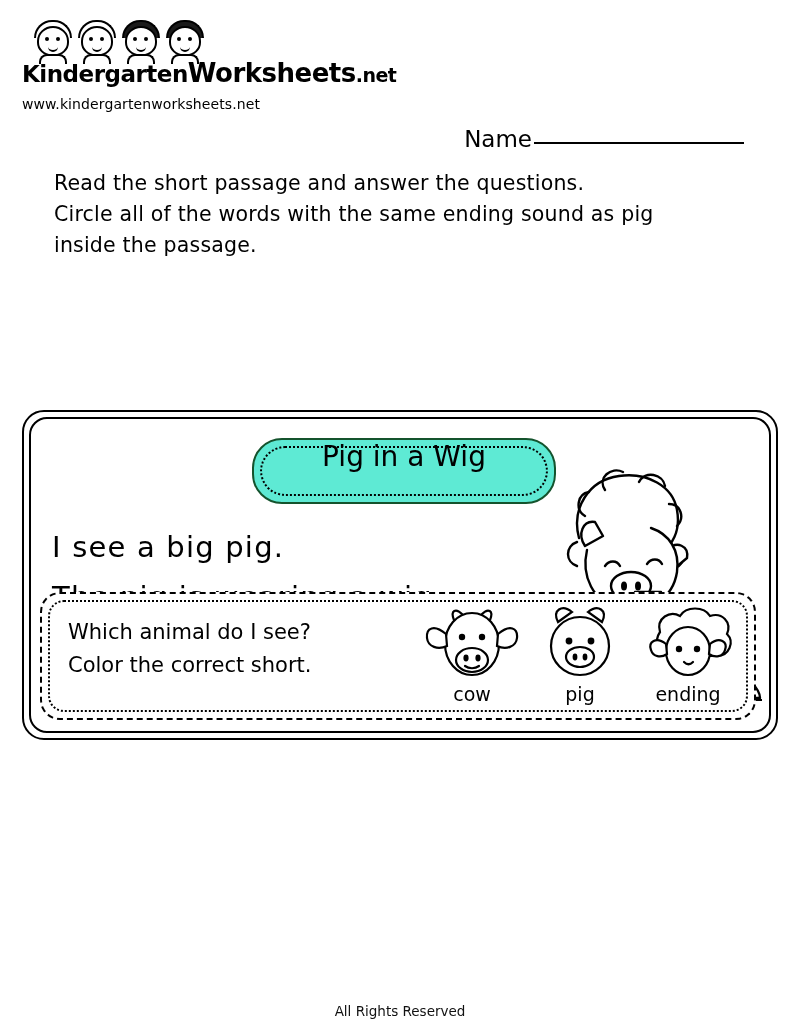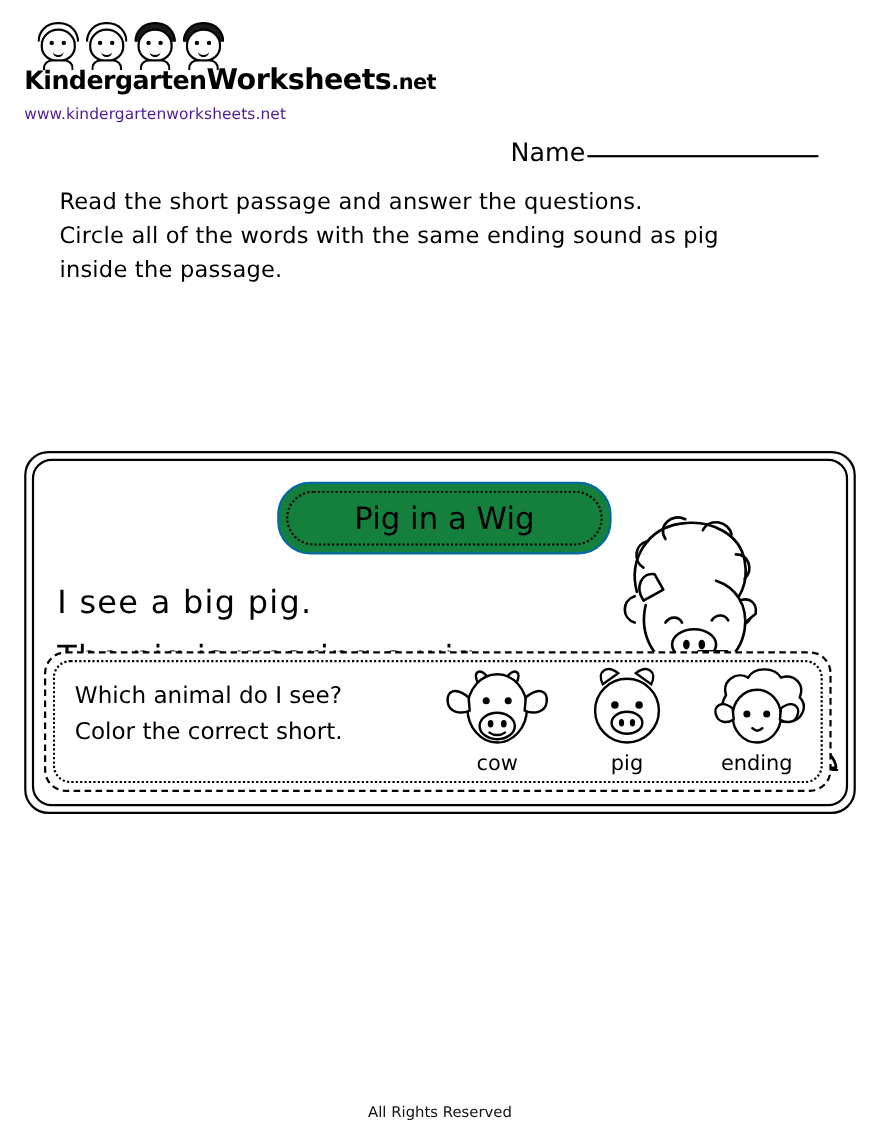--- a/index.html
+++ b/index.html
@@ -118,21 +118,21 @@
     top: -2px;
   }
   .logo-word .k { font-size: 23px; }
   .logo-word .w { font-size: 26px; }
   .logo-word .net { font-size: 19px; }
 
   .logo-url {
     margin-top: 8px;
     font-size: 14px;
     letter-spacing: 0.1px;
-    color: #4c1d95;
+    color: #000000;
     font-family: "DejaVu Sans", sans-serif;
   }
 
   .title {
     position: absolute;
     left: 300px;
     top: 48px;
     font-family: "DejaVu Serif", serif;
     font-size: 37px;
     letter-spacing: 0.2px;
@@ -205,25 +205,24 @@
     top: 250px;
     width: 756px;
     height: 330px;
   }
   .bubble {
     position: absolute;
     left: 228px;
     top: 26px;
     width: 300px;
     height: 62px;
-    border: 2px solid #0369a1;
+    border: 2px solid #14532d;
     border-radius: 30px;
-    background: #15803d;
+    background: #5eead4;
     display: flex;
-    align-items: center;
     justify-content: center;
     font-family: "DejaVu Sans", sans-serif;
     font-size: 28px;
   }
   .bubble::after {
     content: "";
     position: absolute;
     left: 6px; top: 6px; right: 6px; bottom: 6px;
     border: 2px dotted #000;
     border-radius: 26px;
@@ -262,21 +261,21 @@
     top: 22px;
     font-family: "DejaVu Sans", sans-serif;
     font-size: 21px;
     line-height: 33px;
   }
   .animal-row {
     position: absolute;
     right: 16px;
     top: 10px;
     display: flex;
-    gap: 18px;
+    gap: 8px;
     align-items: flex-end;
   }
   .animal {
     width: 100px;
     text-align: center;
     font-family: "DejaVu Sans", sans-serif;
     font-size: 19px;
   }
   .animal .face {
     width: 96px;

